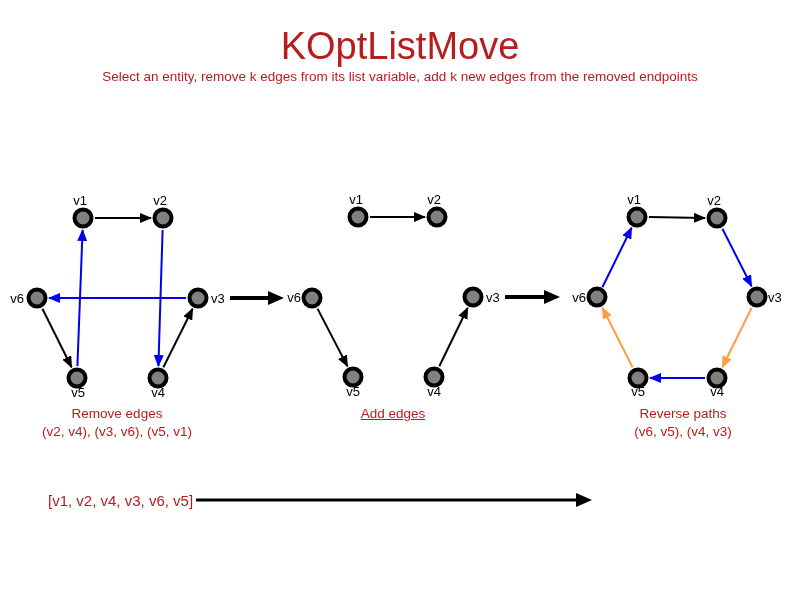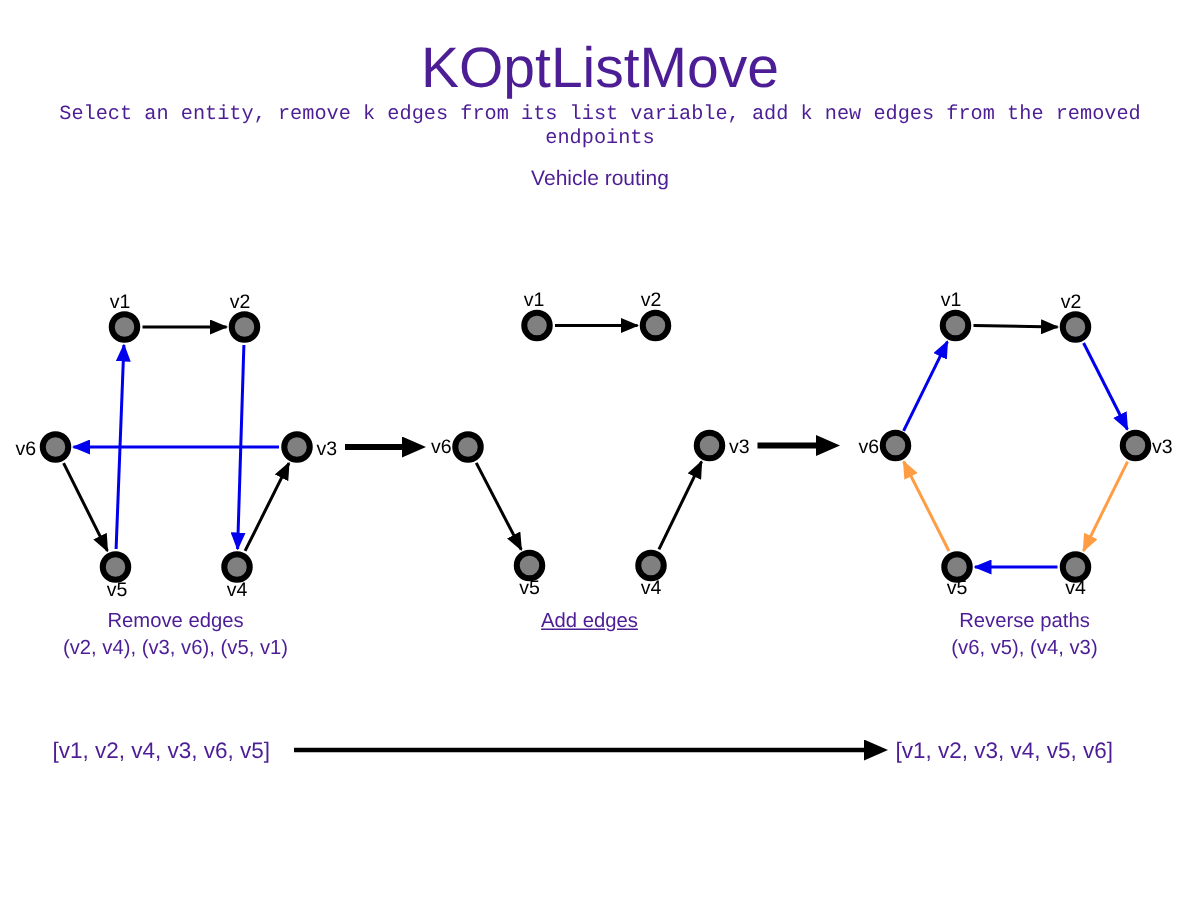--- a/index.html
+++ b/index.html
@@ -1,48 +1,47 @@
 <!DOCTYPE html>
 <html style="--edge-black: #000000; --edge-blue: #0000ee; --edge-orange: #ff9d45; --node-fill: #808080; --node-stroke: #000000;"><head>
 <meta charset="utf-8">
 <style>
   html,body{margin:0;padding:0;background:#fff;}
   .canvas{position:relative;width:800px;height:600px;background:#ffffff;overflow:hidden;
-          font-family:"Liberation Sans",sans-serif;color:#4c1d95;}
+          font-family:"Liberation Sans",sans-serif;color:#b91c1c;}
   .title{position:absolute;top:26px;left:0;width:800px;text-align:center;
          font-size:38px;line-height:40px;font-weight:400;letter-spacing:0;}
   .subtitle{position:absolute;top:69px;left:0;width:800px;text-align:center;
-            font-size:13.5px;line-height:16px;font-family:Liberation Mono, monospace;}
+            font-size:13.5px;line-height:16px;}
   .context-label{position:absolute;top:110px;left:0;width:800px;text-align:center;
                  font-size:14px;line-height:16px;}
   .diagram-svg{position:absolute;left:0;top:0;width:800px;height:600px;}
   .caption{position:absolute;top:405px;width:300px;text-align:center;
            font-size:13.5px;line-height:18px;}
   .caption-g1{left:-33px;}
   .caption-g2{left:243px;text-decoration:underline;}
   .caption-g3{left:533px;}
   .list-text{position:absolute;top:492px;font-size:15px;line-height:17px;white-space:nowrap;}
-  .list-before{left:35px;text-align:right;}
+  .list-before{left:48px;text-align:right;}
   .list-after{left:597px;}
   .vlabel{font-size:13px;fill:#000;}
   .node{fill:var(--node-fill,#808080);stroke:var(--node-stroke,#000);stroke-width:4;}
   .e-black{stroke:var(--edge-black,#000);stroke-width:2;fill:none;}
   .e-blue{stroke:var(--edge-blue,#0000ee);stroke-width:2;fill:none;}
   .e-orange{stroke:var(--edge-orange,#ff9d45);stroke-width:2;fill:none;}
   .e-big{stroke:var(--edge-black,#000);stroke-width:4;fill:none;}
   .e-flow{stroke:var(--edge-black,#000);stroke-width:3;fill:none;}
 </style>
 </head>
 <body>
 
 <div class="canvas">
 
   <div class="title">KOptListMove</div>
   <div class="subtitle">Select an entity, remove k edges from its list variable, add k new edges from the removed endpoints</div>
-  <div class="context-label">Vehicle routing</div>
 
   <svg class="diagram-svg" viewBox="0 0 800 600">
     <defs>
       <marker id="ahBlack" markerUnits="userSpaceOnUse" markerWidth="12" markerHeight="10" refX="11" refY="5" orient="auto">
         <path d="M0,0 L12,5 L0,10 z" style="fill:var(--edge-black,#000)"></path>
       </marker>
       <marker id="ahBlue" markerUnits="userSpaceOnUse" markerWidth="12" markerHeight="10" refX="11" refY="5" orient="auto">
         <path d="M0,0 L12,5 L0,10 z" style="fill:var(--edge-blue,#0000ee)"></path>
       </marker>
       <marker id="ahOrange" markerUnits="userSpaceOnUse" markerWidth="12" markerHeight="10" refX="11" refY="5" orient="auto">
@@ -132,15 +131,14 @@
   </div>
   <div class="caption caption-g2">
     <div>Add edges</div>
   </div>
   <div class="caption caption-g3">
     <div>Reverse paths</div>
     <div>(v6, v5), (v4, v3)</div>
   </div>
 
   <div class="list-text list-before">[v1, v2, v4, v3, v6, v5]</div>
-  <div class="list-text list-after">[v1, v2, v3, v4, v5, v6]</div>
 
 </div>
 
 </body></html>

